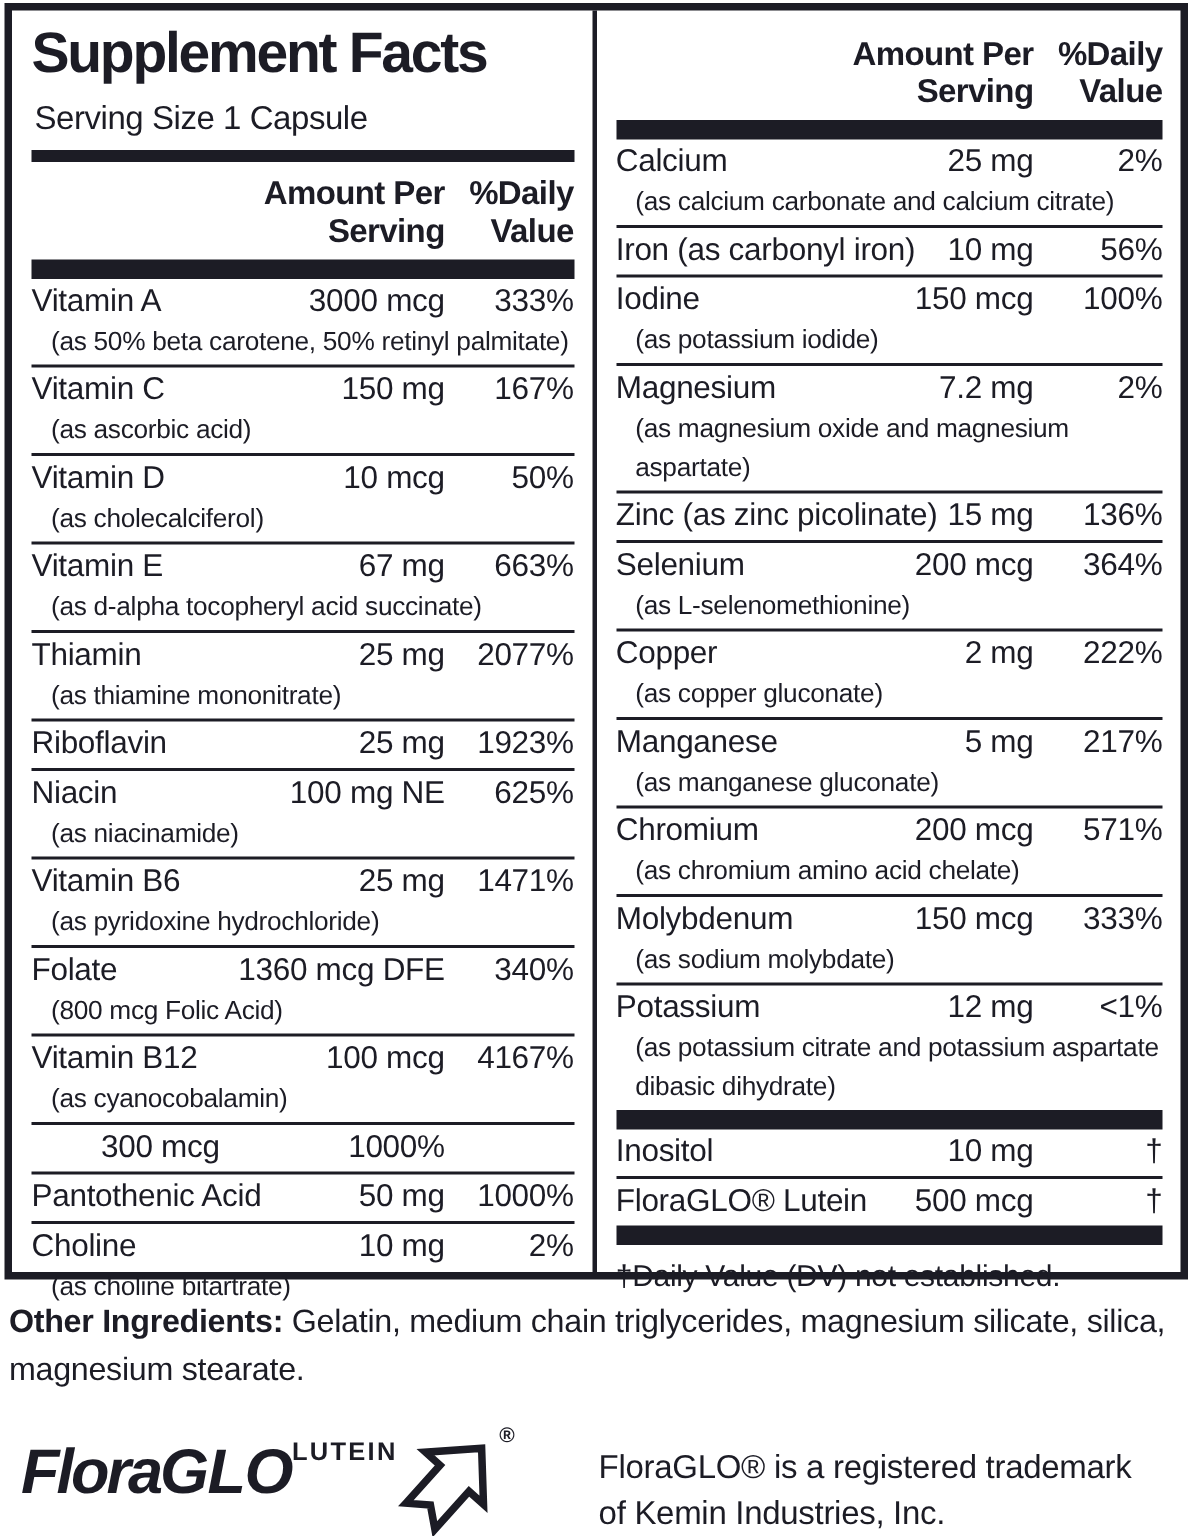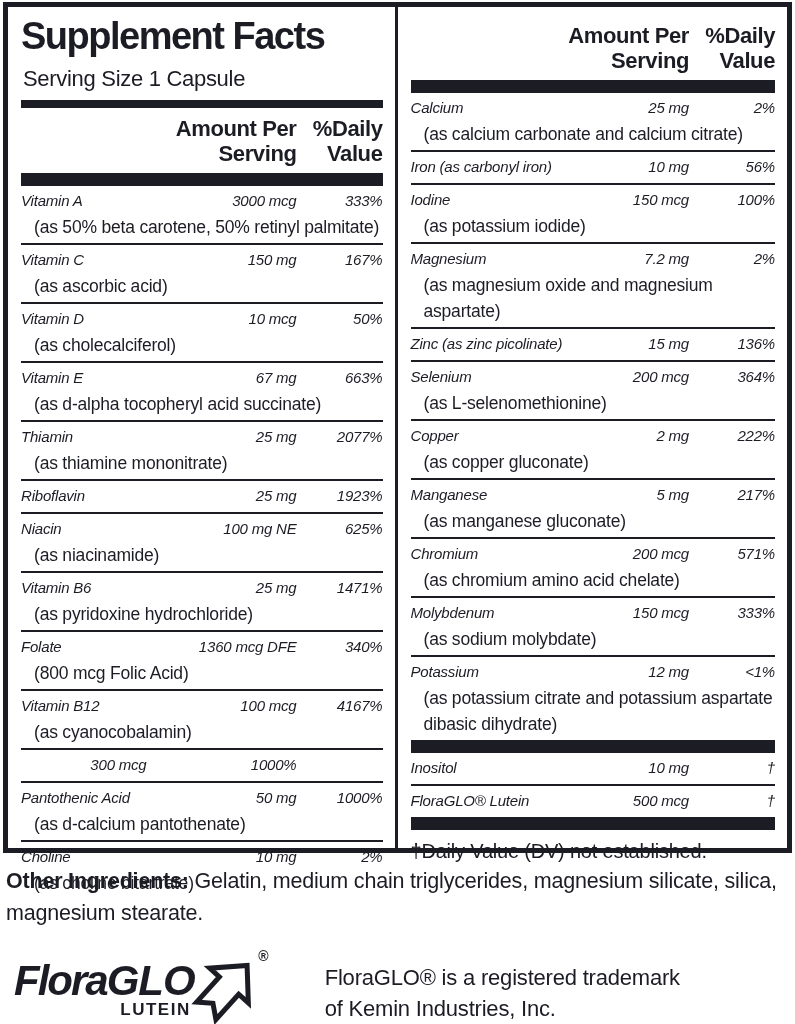--- a/index.html
+++ b/index.html
@@ -38,41 +38,41 @@
     margin:8px 0 7px 0;
   }
   .col-right .hdr{margin-top:10px;}
   .hdr .h{text-align:right;}
 
   .rows{}
   .row{border-bottom:2px solid var(--ink);padding:2px 0 3px 0;}
   .rows .row:last-child{border-bottom:none;}
   .rmain{
     display:grid;grid-template-columns:minmax(0,1fr) var(--amtw) var(--pctw);
-    font-size:15px;line-height:26px;letter-spacing:-0.2px;font-style:italic;
+    font-size:21px;line-height:26px;letter-spacing:-0.2px;
   }
   .nm{white-space:nowrap;overflow:visible;}
   .amt,.pct{text-align:right;white-space:nowrap;}
   .sub{font-size:17.5px;line-height:26px;letter-spacing:-0.2px;padding-left:13px;}
 
   .footnote{font-size:20px;letter-spacing:-0.2px;margin:10px 0 0 0;}
 
   
   .other{
     font-size:21.5px;line-height:1.5;letter-spacing:-0.2px;
     margin:12px 8px 0 6px;
   }
   .oi-label{font-weight:700;}
 
   .logo-row{
     display:flex;align-items:center;gap:26px;
     margin:30px 0 0 14px;
   }
   .logo{position:relative;display:flex;align-items:flex-start;}
-  .logo-text{display:flex;flex-direction:column;}
+  .logo-text{display:flex;}
   .logo-main{font-size:42px;font-weight:700;letter-spacing:-2px;line-height:1;white-space:nowrap;}
   .flora{font-style:italic;}
   .glo{font-style:italic;letter-spacing:-1px;}
   .lutein{
     font-size:17px;font-weight:700;letter-spacing:1.5px;
     text-align:right;margin-top:-2px;padding-right:4px;
   }
   .arrow-wrap{position:relative;margin-left:-4px;margin-top:-8px;}
   .reg{
     position:absolute;top:-4px;right:-10px;font-size:14px;font-weight:700;
@@ -183,21 +183,20 @@
       <span class="pct">1000%</span>
     </div>
 
   </div>
           <div class="row">
     <div class="rmain">
       <span class="nm">Pantothenic Acid</span>
       <span class="amt">50 mg</span>
       <span class="pct">1000%</span>
     </div>
-    <div class="sub">(as d-calcium pantothenate)</div>
   </div>
           <div class="row">
     <div class="rmain">
       <span class="nm">Choline</span>
       <span class="amt">10 mg</span>
       <span class="pct">2%</span>
     </div>
     <div class="sub">(as choline bitartrate)</div>
   </div>
         </div>

